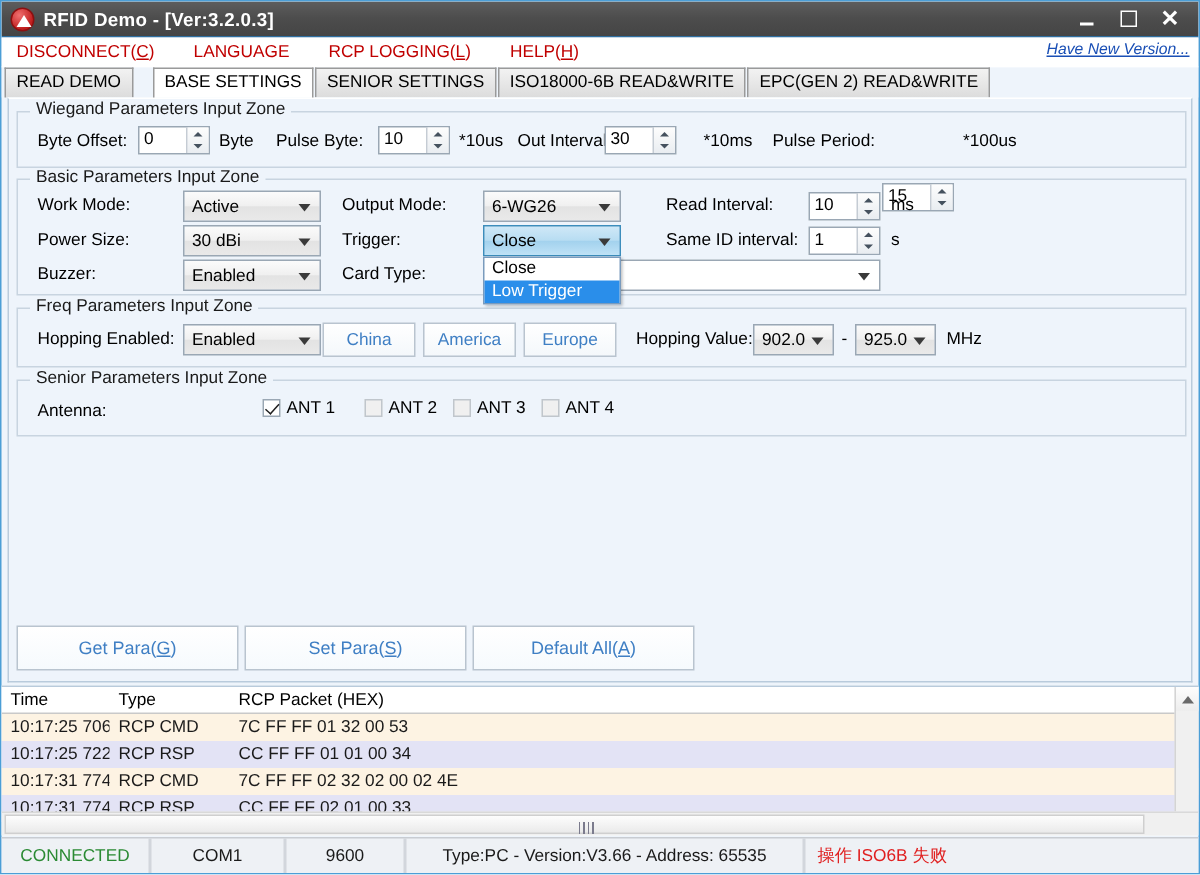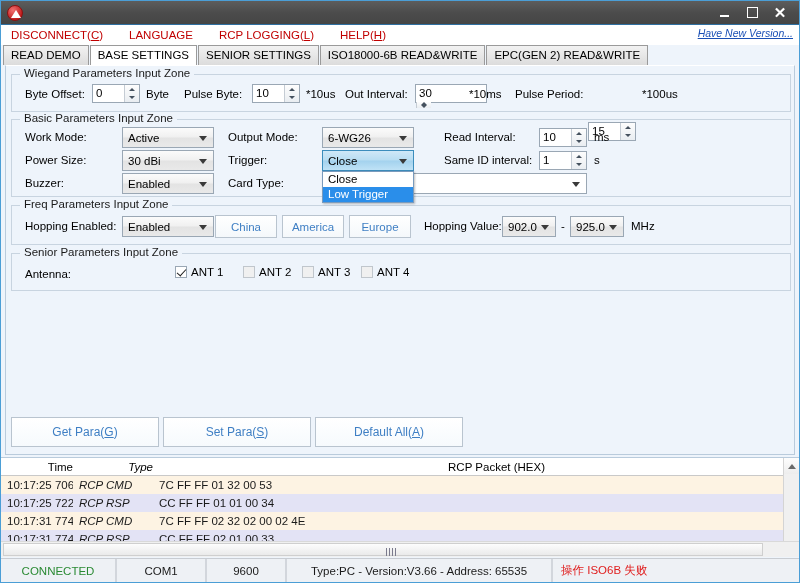--- a/index.html
+++ b/index.html
@@ -79,21 +79,21 @@
     height: 20px; line-height: 18px;
     padding: 0 7px;
     font-size: 11.5px; color: #000;
     background: linear-gradient(to bottom, #f2f2f2, #dcdcdc);
     border: 1px solid #9a9a9a; border-bottom: none;
     margin-right: 1px; white-space: nowrap;
   }
   .tab.active {
     background: #ffffff; height: 20px; line-height: 19px;
     border-color: #9a9a9a; font-weight: normal;
-    position: relative; z-index: 3;
+    position: relative; z-index: 3; margin-left: 12px;
   }
 
   
   .panel {
     position: absolute; left: 4px; top: 64px; right: 4px; bottom: 127px;
     background: #eef4fb;
     border: 1px solid #b9cbdc;
     border-top-color: #ffffff;
   }
 
@@ -200,25 +200,25 @@
   .abtn u { text-decoration: underline; }
 
   
   .logwrap {
     position: absolute; left: 0; right: 0; bottom: 25px; height: 100px;
     background: #ffffff; border-top: 1px solid #b9cbdc;
   }
   .log-head {
     height: 18px; display: flex; align-items: center;
     background: #ffffff; border-bottom: 1px solid #c9c9c9;
-    font-size: 11.5px; color: #000; text-align: right;
+    font-size: 11.5px; color: #000;
   }
   .log-head div, .log-row div { padding-left: 6px; white-space: nowrap; overflow: hidden; }
   .c-time { width: 72px; flex: 0 0 72px; }
-  .c-type { width: 80px; flex: 0 0 80px; font-style: italic; }
+  .c-type { width: 80px; flex: 0 0 80px; }
   .c-pkt  { width: 392px; flex: 0 0 392px; }
   .c-det  { flex: 1; }
   .log-row { height: 18px; display: flex; align-items: center; font-size: 11.5px; color: #1a1a1a; }
   .log-row.cmd { background: #fdf3e3; }
   .log-row.rsp { background: #e3e3f5; }
 
   .vscroll {
     position: absolute; right: 0; top: 0; width: 16px; bottom: 16px;
     background: #f0f0f0; border-left: 1px solid #d4d4d4;
   }
@@ -257,20 +257,21 @@
   .sb-connected { color: #2a8a33; font-weight: normal; }
   .sb-error { color: #e02020; }
 </style>
 </head>
 <body>
 
 <div class="app">
 
   <div class="titlebar">
     <div class="app-icon"></div>
+    <div class="title-text">RFID Demo - [Ver:3.2.0.3]</div>
     <div class="win-btns">
       <div class="win-btn min"></div>
       <div class="win-btn max"></div>
       <div class="win-btn close">✕</div>
     </div>
   </div>
 
   <div class="menubar">
     <div class="menu-item"><span>DISCONNECT(</span><u>C</u><span>)</span></div>
     <div class="menu-item"><span>LANGUAGE</span></div>
@@ -303,21 +304,21 @@
       <div class="lbl" style="left:172px; top:13px;">Pulse Byte:</div>
       <div class="spin" style="left:240px; top:9px; width:48px;">
         <div class="val">10</div>
         <div class="arrows">
             <span class="up"></span>
             <span class="dn"></span>
           </div>
       </div>
       <div class="unit" style="left:294px; top:13px;">*10us</div>
       <div class="lbl" style="left:333px; top:13px;">Out Interval:</div>
-      <div class="spin" style="left:403px; top:9px; width:72px;flex-direction:column;">
+      <div class="spin" style="left:391px; top:9px; width:48px;">
         <div class="val">30</div>
         <div class="arrows">
             <span class="up"></span>
             <span class="dn"></span>
           </div>
       </div>
       <div class="unit" style="left:457px; top:13px;">*10ms</div>
       <div class="lbl" style="left:503px; top:13px;">Pulse Period:</div>
       <div class="spin" style="left:576px; top:9px; width:48px;margin-top:38px;">
         <div class="val">15</div>
@@ -494,20 +495,20 @@
       <div class="up"></div>
     </div>
     <div class="hscroll">
       <div class="thumb">
         <div class="grip"></div>
       </div>
     </div>
   </div>
 
   <div class="statusbar">
-    <div class="sb-cell sb-connected" style="width:116px;">CONNECTED</div>
+    <div class="sb-cell sb-connected" style="width:100px;">CONNECTED</div>
     <div class="sb-cell" style="width:90px;">COM1</div>
     <div class="sb-cell" style="width:80px;">9600</div>
     <div class="sb-cell" style="width:266px;">Type:PC - Version:V3.66 - Address: 65535</div>
     <div class="sb-cell sb-error" style="flex:1; justify-content:flex-start; padding-left:8px; border-right:none;">操作 ISO6B 失败</div>
   </div>
 
 </div>
 
 </body></html>

